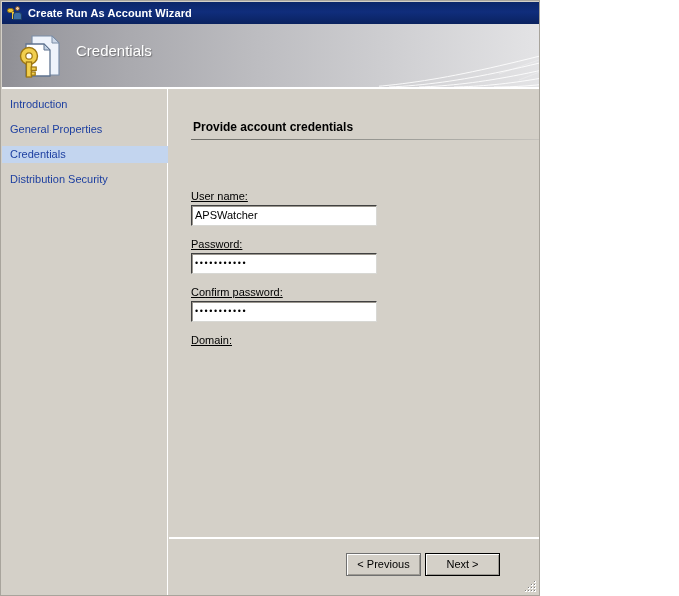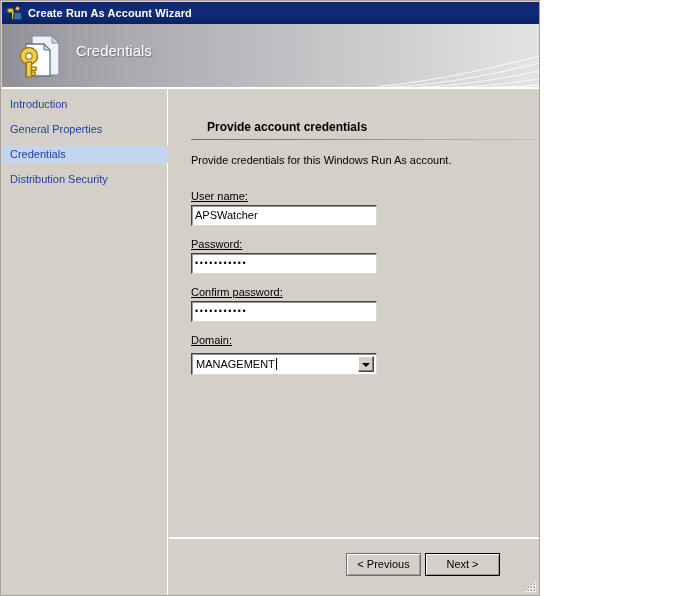--- a/index.html
+++ b/index.html
@@ -187,21 +187,21 @@
   #footer {
     position: absolute;
     left: 168px; top: 538px;
     width: 510px; height: 56px;
     background: #d4d0c8;
   }
 
   
   #section-title {
     position: absolute;
-    left: 38px; top: 31px;
+    left: 24px; top: 31px;
     font-size: 12px;
     font-weight: bold;
     color: #000000;
     white-space: nowrap;
   }
   #section-rule {
     position: absolute;
     left: 22px; top: 50px;
     width: 465px; height: 1px;
     background: linear-gradient(to right, #6b6b66 0%, #9d9d98 45%, #c9c6c0 78%, #d4d0c8 100%);
@@ -407,40 +407,33 @@
       <div class="nav-item">
         <span>Distribution Security</span>
       </div>
     </div>
   </div>
 
   <div id="content">
 
     <div id="section-title">Provide account credentials</div>
     <div id="section-rule"></div>
-    <div id="section-desc">Provide credentials for this Windows Run As account.</div>
 
     <div class="field-label" style="left:22px; top:101px;"><span class="acc">U</span><span>ser name:</span></div>
     <div class="textbox" style="left:22px; top:116px; width:186px;">APSWatcher</div>
 
     <div class="field-label" style="left:22px; top:149px;"><span>Pass</span><span class="acc">w</span><span>ord:</span></div>
     <div class="textbox dots" style="left:22px; top:164px; width:186px;">•••••••••••</div>
 
     <div class="field-label" style="left:22px; top:197px;"><span>C</span><span class="acc">o</span><span>nfirm password:</span></div>
     <div class="textbox dots" style="left:22px; top:212px; width:186px;">•••••••••••</div>
 
     <div class="field-label" style="left:22px; top:245px;"><span class="acc">D</span><span>omain:</span></div>
   </div>
 
-  <div id="domain-combo">
-    <div id="domain-value"><span>MANAGEMENT</span><span id="domain-caret"></span></div>
-    <div id="domain-arrow-btn">
-      <span class="tri"></span>
-    </div>
-  </div>
 
   <div id="content-sep"></div>
   <div id="footer">
     <div class="btn" style="left:177px; top:14px; width:75px;">&lt; Previous</div>
     <div class="btn default" style="left:256px; top:14px; width:75px;">Next &gt;</div>
     <div class="btn" style="left:414px; top:14px; width:75px;">Cancel</div>
   </div>
 
   <svg id="resize-grip" viewBox="0 0 14 14">
     <g fill="#ffffff">

